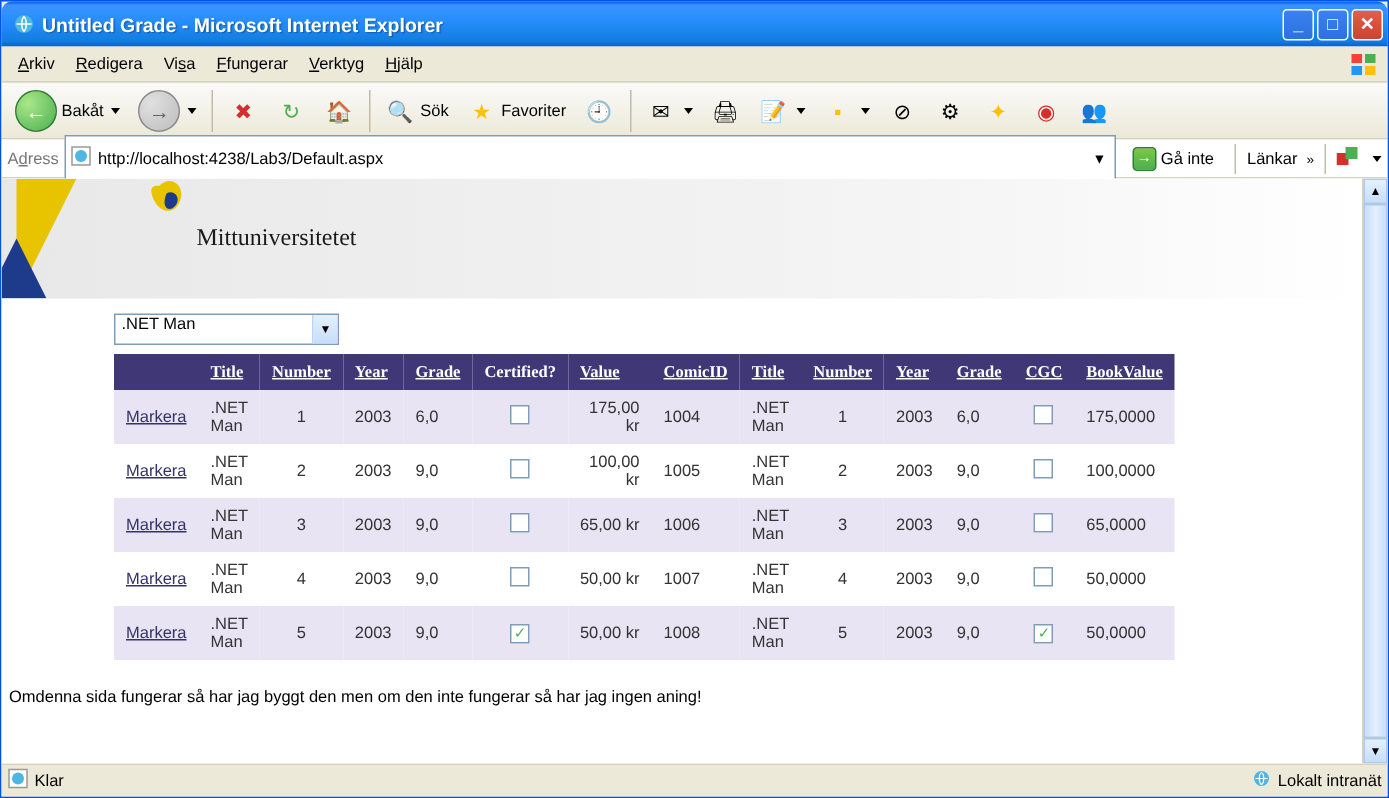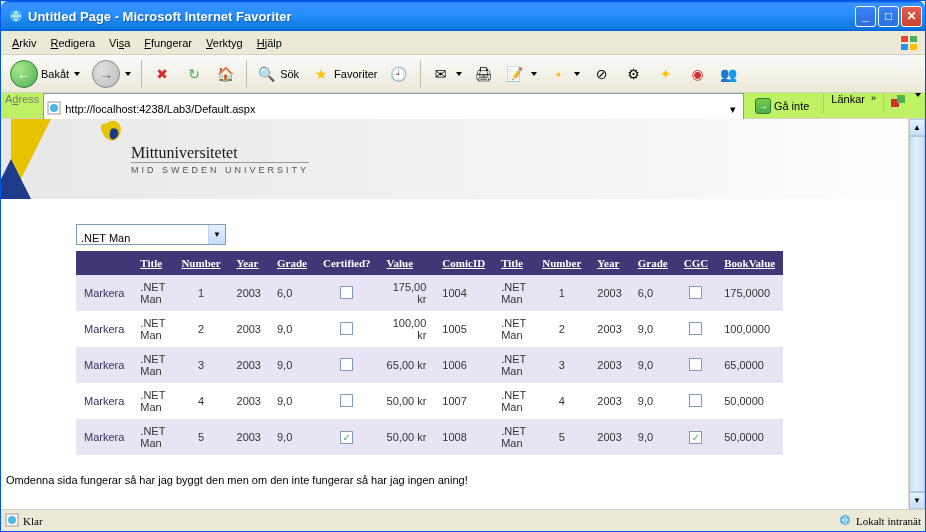--- a/index.html
+++ b/index.html
@@ -21,21 +21,21 @@
 .winflag { position: absolute; right: 4px; top: 3px; width: 22px; height: 18px; }
 
 .toolbar { height: 38px; background: linear-gradient(to bottom, #fafafa, #ece9d8); display: flex; align-items: center; padding: 0 4px; border-bottom: 1px solid #d6d2c2; gap: 2px; }
 .tb-btn { display: flex; align-items: center; gap: 3px; padding: 2px 4px; cursor: pointer; border: 1px solid transparent; border-radius: 3px; }
 .tb-sep { width: 1px; height: 28px; background: #c0bca8; margin: 0 3px; }
 .tb-drop { width: 0; height: 0; border-left: 3px solid transparent; border-right: 3px solid transparent; border-top: 4px solid #000; margin-left: 2px; }
 .nav-circle { width: 28px; height: 28px; border-radius: 50%; background: radial-gradient(circle at 30% 30%, #a8e88a, #4caf50); border: 1px solid #2e7d32; display: flex; align-items: center; justify-content: center; color: #fff; font-size: 14px; }
 .nav-circle.gray { background: radial-gradient(circle at 30% 30%, #e0e0e0, #bdbdbd); border-color: #888; color: #666; }
 .small-icon { width: 20px; height: 20px; display: flex; align-items: center; justify-content: center; font-size: 14px; }
 
-.addressbar { height: 26px; background: #bef264; display: flex; padding: 0 4px; border-bottom: 1px solid #d6d2c2; gap: 4px; }
+.addressbar { height: 26px; background: #ffffff; display: flex; align-items: center; padding: 0 4px; border-bottom: 1px solid #d6d2c2; gap: 4px; }
 .addr-label { color: #777; }
 .addr-input { flex: 1; height: 32px; border: 1px solid #7f9db9; background: #fff; display: flex; align-items: center; padding: 0 2px; }
 .addr-input input { border: none; outline: none; flex: 1; font-size: 11px; font-family: inherit; }
 .addr-drop { width: 16px; text-align: center; cursor: pointer; }
 .go-btn { display: flex; align-items: center; gap: 3px; padding: 1px 6px; cursor: pointer; border: 1px solid transparent; }
 .go-arrow { width: 16px; height: 16px; background: linear-gradient(to bottom, #7ac943, #4caf50); border: 1px solid #2e7d32; border-radius: 3px; color: #fff; display: flex; align-items: center; justify-content: center; font-size: 10px; }
 
 .content-wrap { flex: 1; background: #fff; position: relative; display: flex; overflow: hidden; }
 .content { flex: 1; overflow: auto; }
 .scrollbar-v { width: 17px; background: #ece9d8; border-left: 1px solid #d6d2c2; display: flex; flex-direction: column; }
@@ -43,53 +43,53 @@
 .sb-track { flex: 1; background: #f0eee0; }
 .sb-thumb { height: 100%; background: linear-gradient(to right, #c7ddf9, #e4f1fd, #c7ddf9); border: 1px solid #b0c8e8; }
 
 .page-header { height: 80px; background: linear-gradient(to right, #e8e8e8 0%, #f5f5f5 70%, #fff 100%); display: flex; align-items: center; padding-left: 15px; position: relative; overflow: hidden; }
 .logo-shape { position: absolute; left: -10px; top: -10px; }
 .logo-text { margin-left: 115px; }
 .logo-main { font-family: Georgia, serif; font-size: 16px; color: #1a1a1a; }
 .logo-sub { font-size: 9px; letter-spacing: 3px; color: #555; border-top: 1px solid #999; padding-top: 2px; }
 
 .page-body { padding: 10px 0 0 75px; }
-.dropdown { width: 150px; height: 21px; border: 1px solid #7f9db9; background: #fff; display: flex; align-items: flex-end; padding-left: 4px; font-size: 11px; cursor: pointer; margin-top: 15px; }
+.dropdown { width: 150px; height: 21px; border: 1px solid #7f9db9; background: #fff; display: flex; align-items: flex-start; padding-left: 4px; font-size: 11px; cursor: pointer; }
 .dropdown-arrow { width: 17px; height: 19px; margin-left: auto; background: linear-gradient(to bottom, #e4f1fd, #c7ddf9); border-left: 1px solid #bcd4f6; display: flex; align-items: center; justify-content: center; font-size: 8px; }
 
 .data-table { margin-top: 6px; border-collapse: collapse; font-size: 11px; }
 .data-table th { background: #403777; color: #fff; font-weight: bold; padding: 6px 8px; text-align: left; text-decoration: underline; white-space: nowrap; font-family: Liberation Serif, serif; }
 .data-table th.no-u { text-decoration: none; }
 .data-table td { padding: 6px 8px; color: #333; white-space: nowrap; }
 .data-table tr.odd { background: #e8e4f4; }
 .data-table tr.even { background: #fff; }
-.data-table a.markera { color: #333366; cursor: pointer; margin-top: 11px; }
+.data-table a.markera { color: #333366; text-decoration: underline; cursor: pointer; margin-top: 11px; }
 .data-table .num { text-align: center; }
 .data-table .val { text-align: right; }
 .chk { width: 13px; height: 13px; border: 1px solid #7f9db9; background: #fff; display: inline-flex; align-items: center; justify-content: center; font-size: 10px; color: #4caf50; }
 
 .footer-text { padding: 2px 5px; font-size: 11px; margin-top: 17px; }
 
 .statusbar { height: 22px; background: #ece9d8; border-top: 1px solid #d6d2c2; display: flex; align-items: center; padding: 0 4px; gap: 6px; }
-.status-seg { display: flex; align-items: center; gap: 4px; font-family: Liberation Serif, serif; }
+.status-seg { display: flex; align-items: center; gap: 4px; }
 .status-spacer { flex: 1; }
 </style>
 </head>
 <body>
 
 <div class="window">
 
   <div class="titlebar">
     <span class="titlebar-icon">
       <svg width="16" height="16">
           <path d="M8 2a6 6 0 100 12A6 6 0 008 2z" fill="#4db6e2"></path>
           <path d="M3 8h10M8 3c2 2 2 8 0 10M8 3c-2 2-2 8 0 10" stroke="#fff" stroke-width="1" fill="none"></path>
         </svg>
     </span>
-    <span class="titlebar-text">Untitled Page - Microsoft Internet Favoriter</span>
+    <span class="titlebar-text">Untitled Grade - Microsoft Internet Explorer</span>
     <div class="titlebar-btns">
       <div class="tbtn min">_</div>
       <div class="tbtn max">□</div>
       <div class="tbtn close">✕</div>
     </div>
   </div>
 
   <div class="menubar">
     <span class="menubar-item"><span class="u">A</span><span>rkiv</span></span>
     <span class="menubar-item"><span class="u">R</span><span>edigera</span></span>
@@ -205,21 +205,20 @@
     <div class="content">
       <div class="page-header">
         <svg class="logo-shape" width="140" height="90">
           <path d="M20 10 L60 10 L20 90 Z" fill="#e8c400"></path>
           <path d="M20 50 L0 90 L40 90 Z" fill="#1e3a8a"></path>
           <path d="M115 15 c8 -8 18 0 14 10 c-4 10 -14 8 -18 -2 c-4 -10 4 -8 4 -8" fill="#e8c400"></path>
           <path d="M120 20 c5 -3 10 3 6 8 c-4 5 -10 2 -6 -8" fill="#1e3a8a"></path>
         </svg>
         <div class="logo-text">
           <div class="logo-main">Mittuniversitetet</div>
-          <div class="logo-sub">MID SWEDEN UNIVERSITY</div>
         </div>
       </div>
 
       <div class="page-body">
         <div class="dropdown">
           <span>.NET Man</span>
           <div class="dropdown-arrow">▼</div>
         </div>
 
         <table class="data-table">

